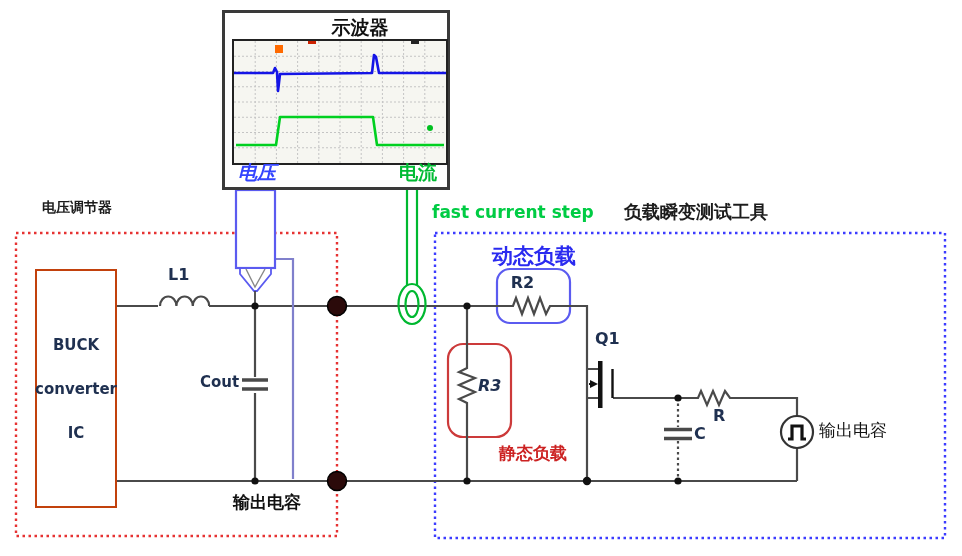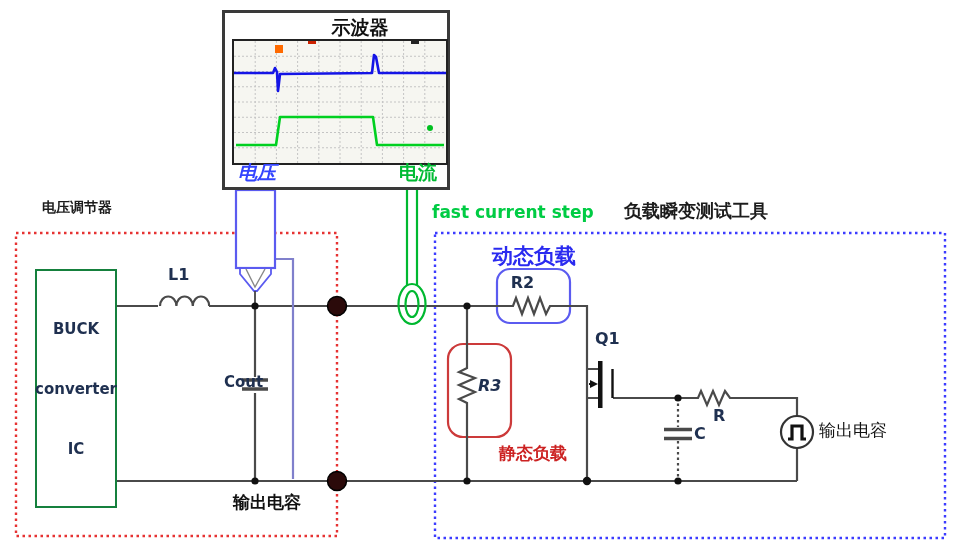--- a/index.html
+++ b/index.html
@@ -12,23 +12,23 @@
   .scope{position:absolute;left:222px;top:10px;width:228px;height:180px;
          border:3px solid #3a3a3a;background:#fff;box-sizing:border-box;}
   .scope-title{position:absolute;left:0;top:2px;width:100%;text-align:center;
                font-size:19px;font-weight:bold;color:#111;margin-left:24px;}
   .screen{position:absolute;left:7px;top:26px;width:212px;height:122px;
           border:2px solid #222;background:#f6f6f1;}
   .scope-lbl{position:absolute;bottom:1px;font-size:19px;font-weight:bold;}
   .scope-lbl.v{left:13px;color:#3344ff;font-style:italic;}
   .scope-lbl.c{right:10px;color:#00bb33;}
   .buck{position:absolute;left:35px;top:269px;width:82px;height:239px;
-        border:2px solid #15803d;background:#fff;box-sizing:border-box;
+        border:2px solid #c2410c;background:#fff;box-sizing:border-box;
         display:flex;flex-direction:column;align-items:center;justify-content:center;
-        gap:42px;color:#1f3050;font-weight:600;font-size:15px;}
+        gap:26px;color:#1f3050;font-weight:600;font-size:15px;}
   .cap-caption{color:#111;font-weight:bold;font-size:17px;margin-left:20px;}
 </style>
 </head>
 <body>
 
 <div class="stage">
 
   <svg width="962" height="556" viewBox="0 0 962 556">
 
     <rect x="16" y="233" width="321" height="303" fill="none" stroke="#e63232" stroke-width="2.4" stroke-dasharray="2.5 3.5"></rect>
@@ -133,26 +133,26 @@
     <div class="scope-lbl c">电流</div>
   </div>
 
   <div class="buck">
     <div>BUCK</div>
     <div>converter</div>
     <div>IC</div>
   </div>
 
   <div class="lbl t-black" style="left:42px;top:200px;">电压调节器</div>
-  <div class="lbl t-black" style="left:624px;top:202px;font-size:18px;font-family:Liberation Serif, serif;">负载瞬变测试工具</div>
+  <div class="lbl t-black" style="left:624px;top:202px;font-size:18px;">负载瞬变测试工具</div>
   <div class="lbl" style="left:432px;top:203px;font-size:17px;font-weight:600;color:#00cc44;">fast current step</div>
   <div class="lbl" style="left:492px;top:245px;font-size:21px;font-weight:bold;color:#2a2af0;">动态负载</div>
   <div class="lbl" style="left:499px;top:444px;font-size:17px;font-weight:bold;color:#cc2222;">静态负载</div>
   <div class="lbl t-comp" style="left:497px;top:274px;width:51px;text-align:center;">R2</div>
   <div class="lbl t-comp" style="left:478px;top:377px;font-style:italic;">R3</div>
   <div class="lbl t-comp" style="left:595px;top:330px;">Q1</div>
   <div class="lbl t-comp" style="left:168px;top:266px;">L1</div>
-  <div class="lbl t-comp" style="left:200px;top:374px;font-size:15px;margin-left:24px;">Cout</div>
+  <div class="lbl t-comp" style="left:200px;top:374px;font-size:15px;">Cout</div>
   <div class="lbl t-comp" style="left:694px;top:425px;">C</div>
   <div class="lbl t-comp" style="left:713px;top:407px;">R</div>
   <div class="lbl" style="left:819px;top:421px;font-size:17px;color:#111;">输出电容</div>
   <div class="lbl cap-caption" style="left:213px;top:493px;">输出电容</div>
 </div>
 
 </body></html>

